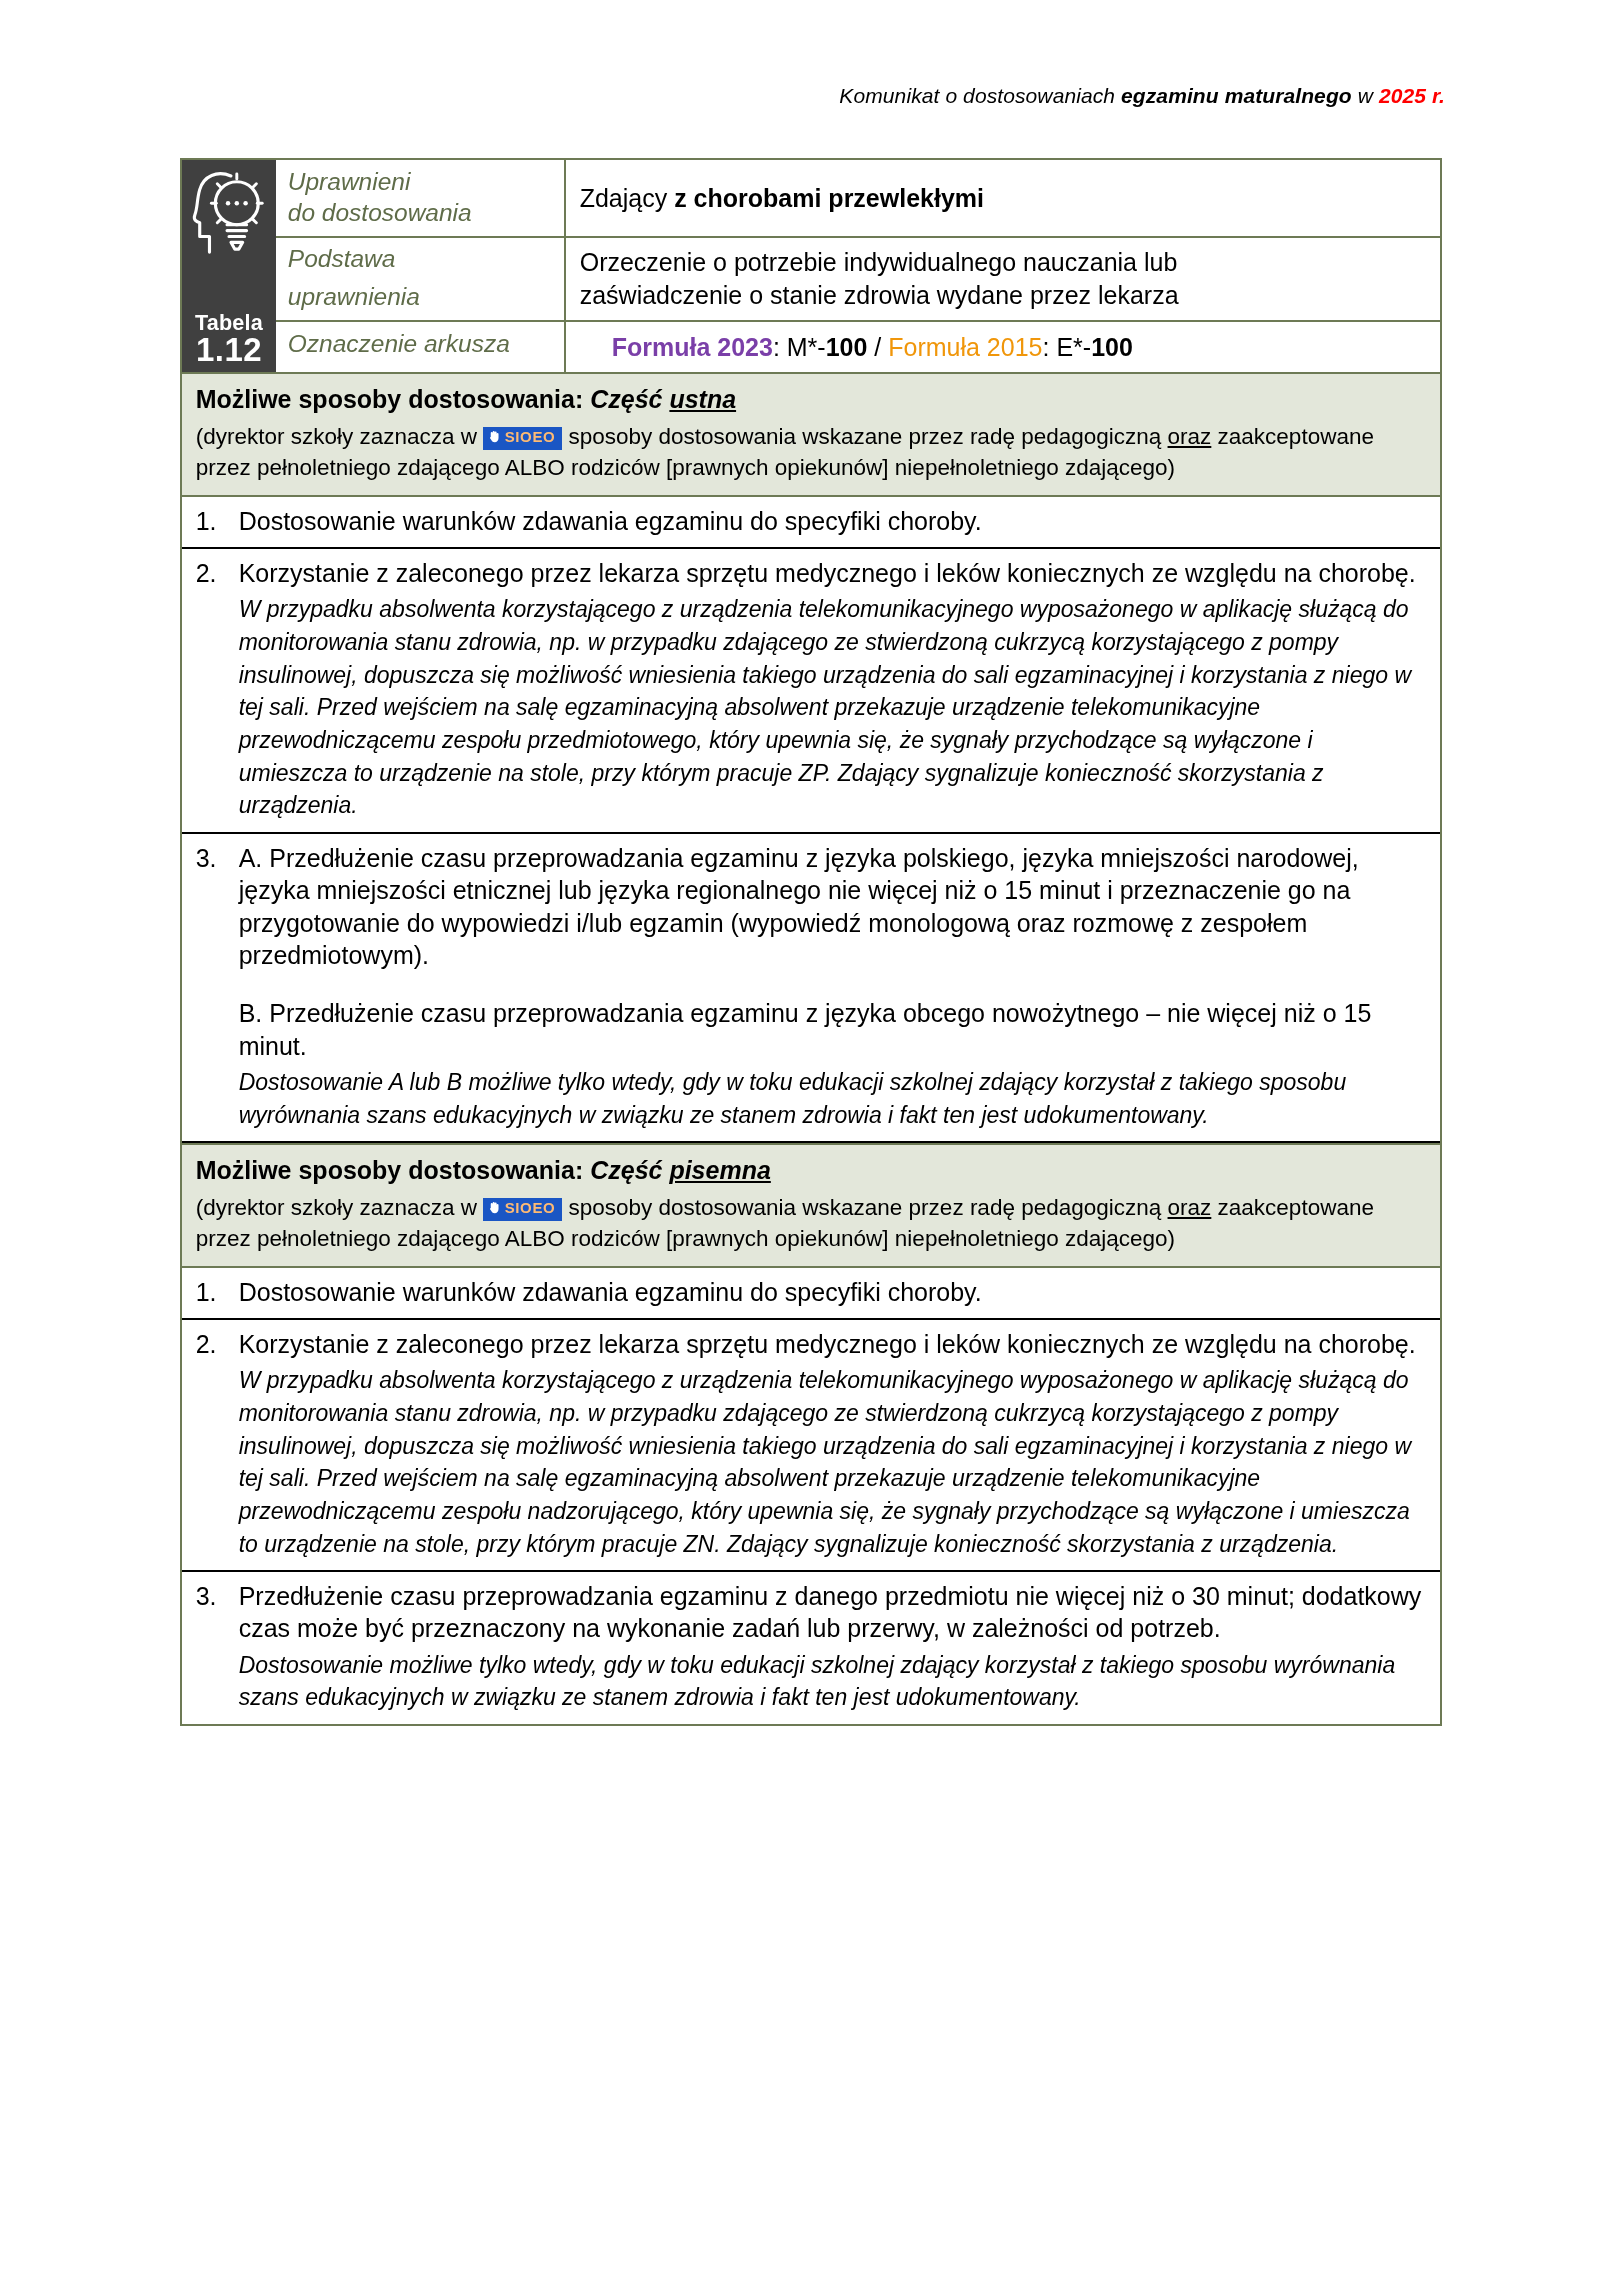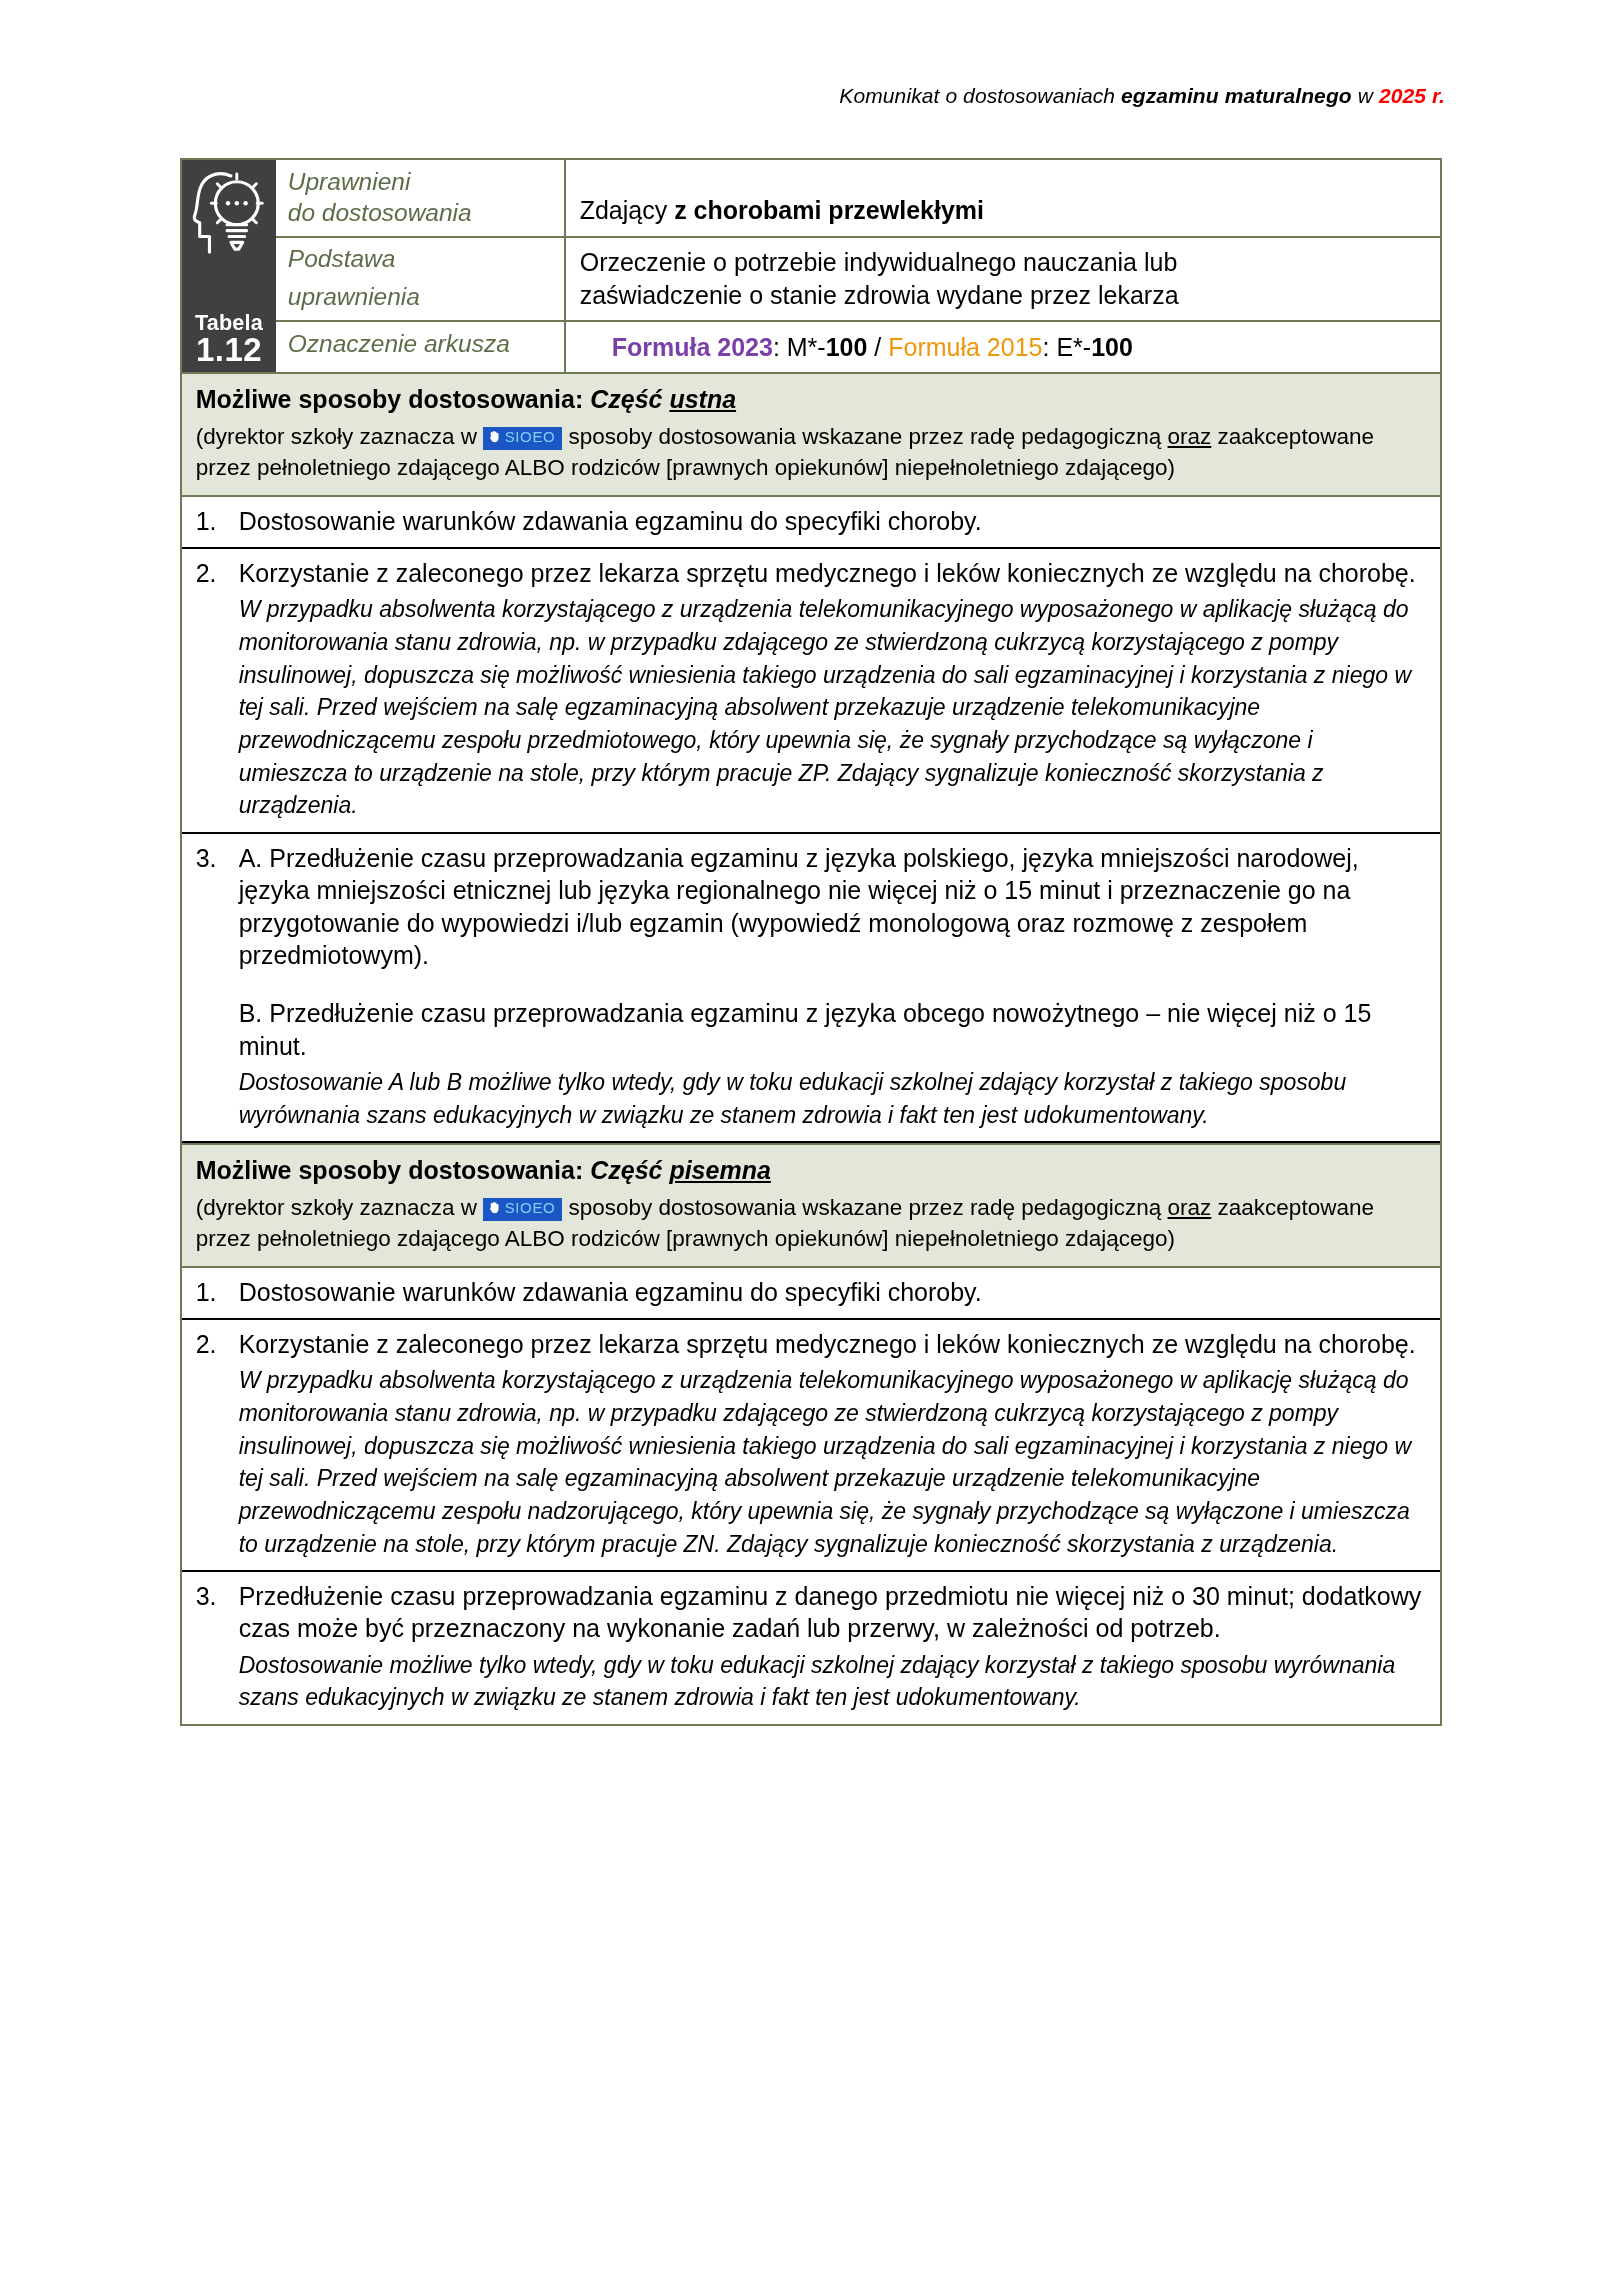--- a/index.html
+++ b/index.html
@@ -116,21 +116,21 @@
     justify-content: space-between;
   }
   .hdr-value {
     flex: 1;
     box-sizing: border-box;
     padding: 8.8px 11.8px 8.8px 13.7px;
     font-size: 25px;
     line-height: 1.3;
     display: flex;
     flex-direction: column;
-    justify-content: flex-end;
+    justify-content: center;
   }
   .hdr-value .v-bold { font-weight: bold; }
   .f2023 { color: #7a3fa8; font-weight: bold; }
   .f2015 { color: #f0960a; }
   .code-bold { font-weight: bold; color: #000; }
   .sep-slash { color: #000; }
 
   
   .section-head {
     background: #e3e7da;
@@ -149,23 +149,23 @@
   .section-head .sh-title .t-ital-u { font-style: italic; text-decoration: underline; }
   .section-head .sh-note {
     font-size: 22.5px;
     line-height: 1.36;
   }
   .u { text-decoration: underline; }
 
   .sioeo {
     display: inline-block;
     background: #1a56c4;
-    color: #7dd3fc;
+    color: #fdba74;
     font-size: 15px;
-    font-weight: normal;
+    font-weight: bold;
     letter-spacing: 0.6px;
     padding: 2px 6.9px 2.9px 4.9px;
     vertical-align: 2px;
     line-height: 1.05;
     white-space: nowrap;
   }
   .sioeo .sio-ico {
     display: inline-block;
     vertical-align: -2px;
     margin-right: 2.9px;

